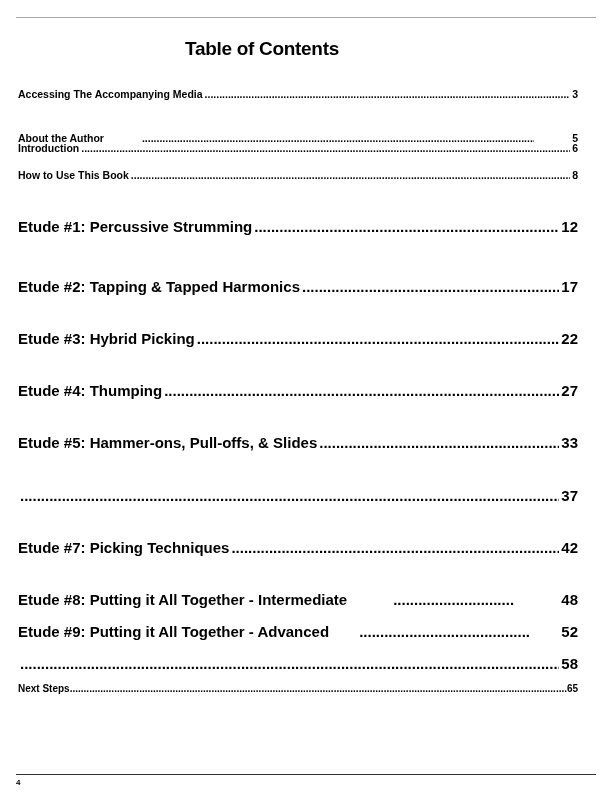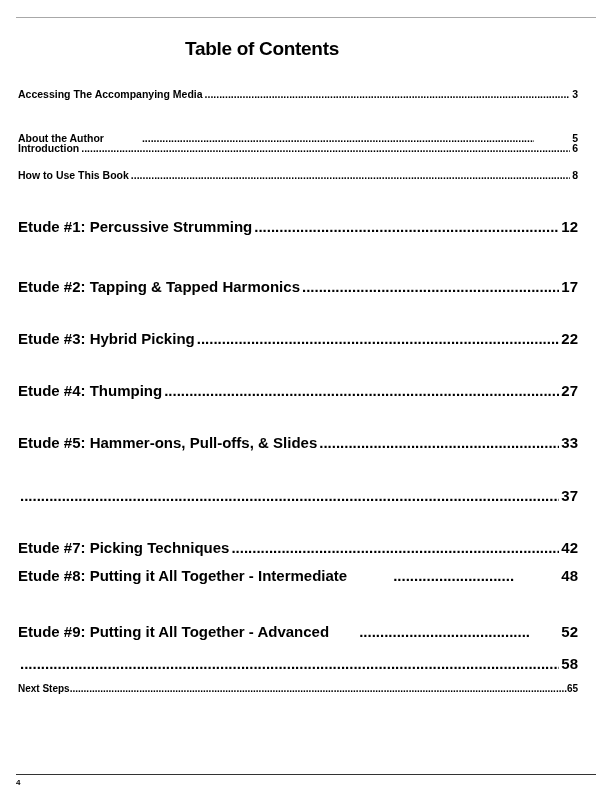--- a/index.html
+++ b/index.html
@@ -72,21 +72,21 @@
 </div>
 <div class="toc-row large" style="top:487px;">
   <span class="dots"></span>
   <span class="page">37</span>
 </div>
 <div class="toc-row large" style="top:539px;">
   <span class="label">Etude #7: Picking Techniques</span>
   <span class="dots"></span>
   <span class="page">42</span>
 </div>
-<div class="toc-row large" style="top:567px;gap:44px;">
+<div class="toc-row large" style="top:591px;gap:44px;">
   <span class="label">Etude #8: Putting it All Together - Intermediate</span>
   <span class="dots"></span>
   <span class="page">48</span>
 </div>
 <div class="toc-row large" style="top:623px;gap:28px;">
   <span class="label">Etude #9: Putting it All Together - Advanced</span>
   <span class="dots"></span>
   <span class="page">52</span>
 </div>
 <div class="toc-row large" style="top:655px;">

